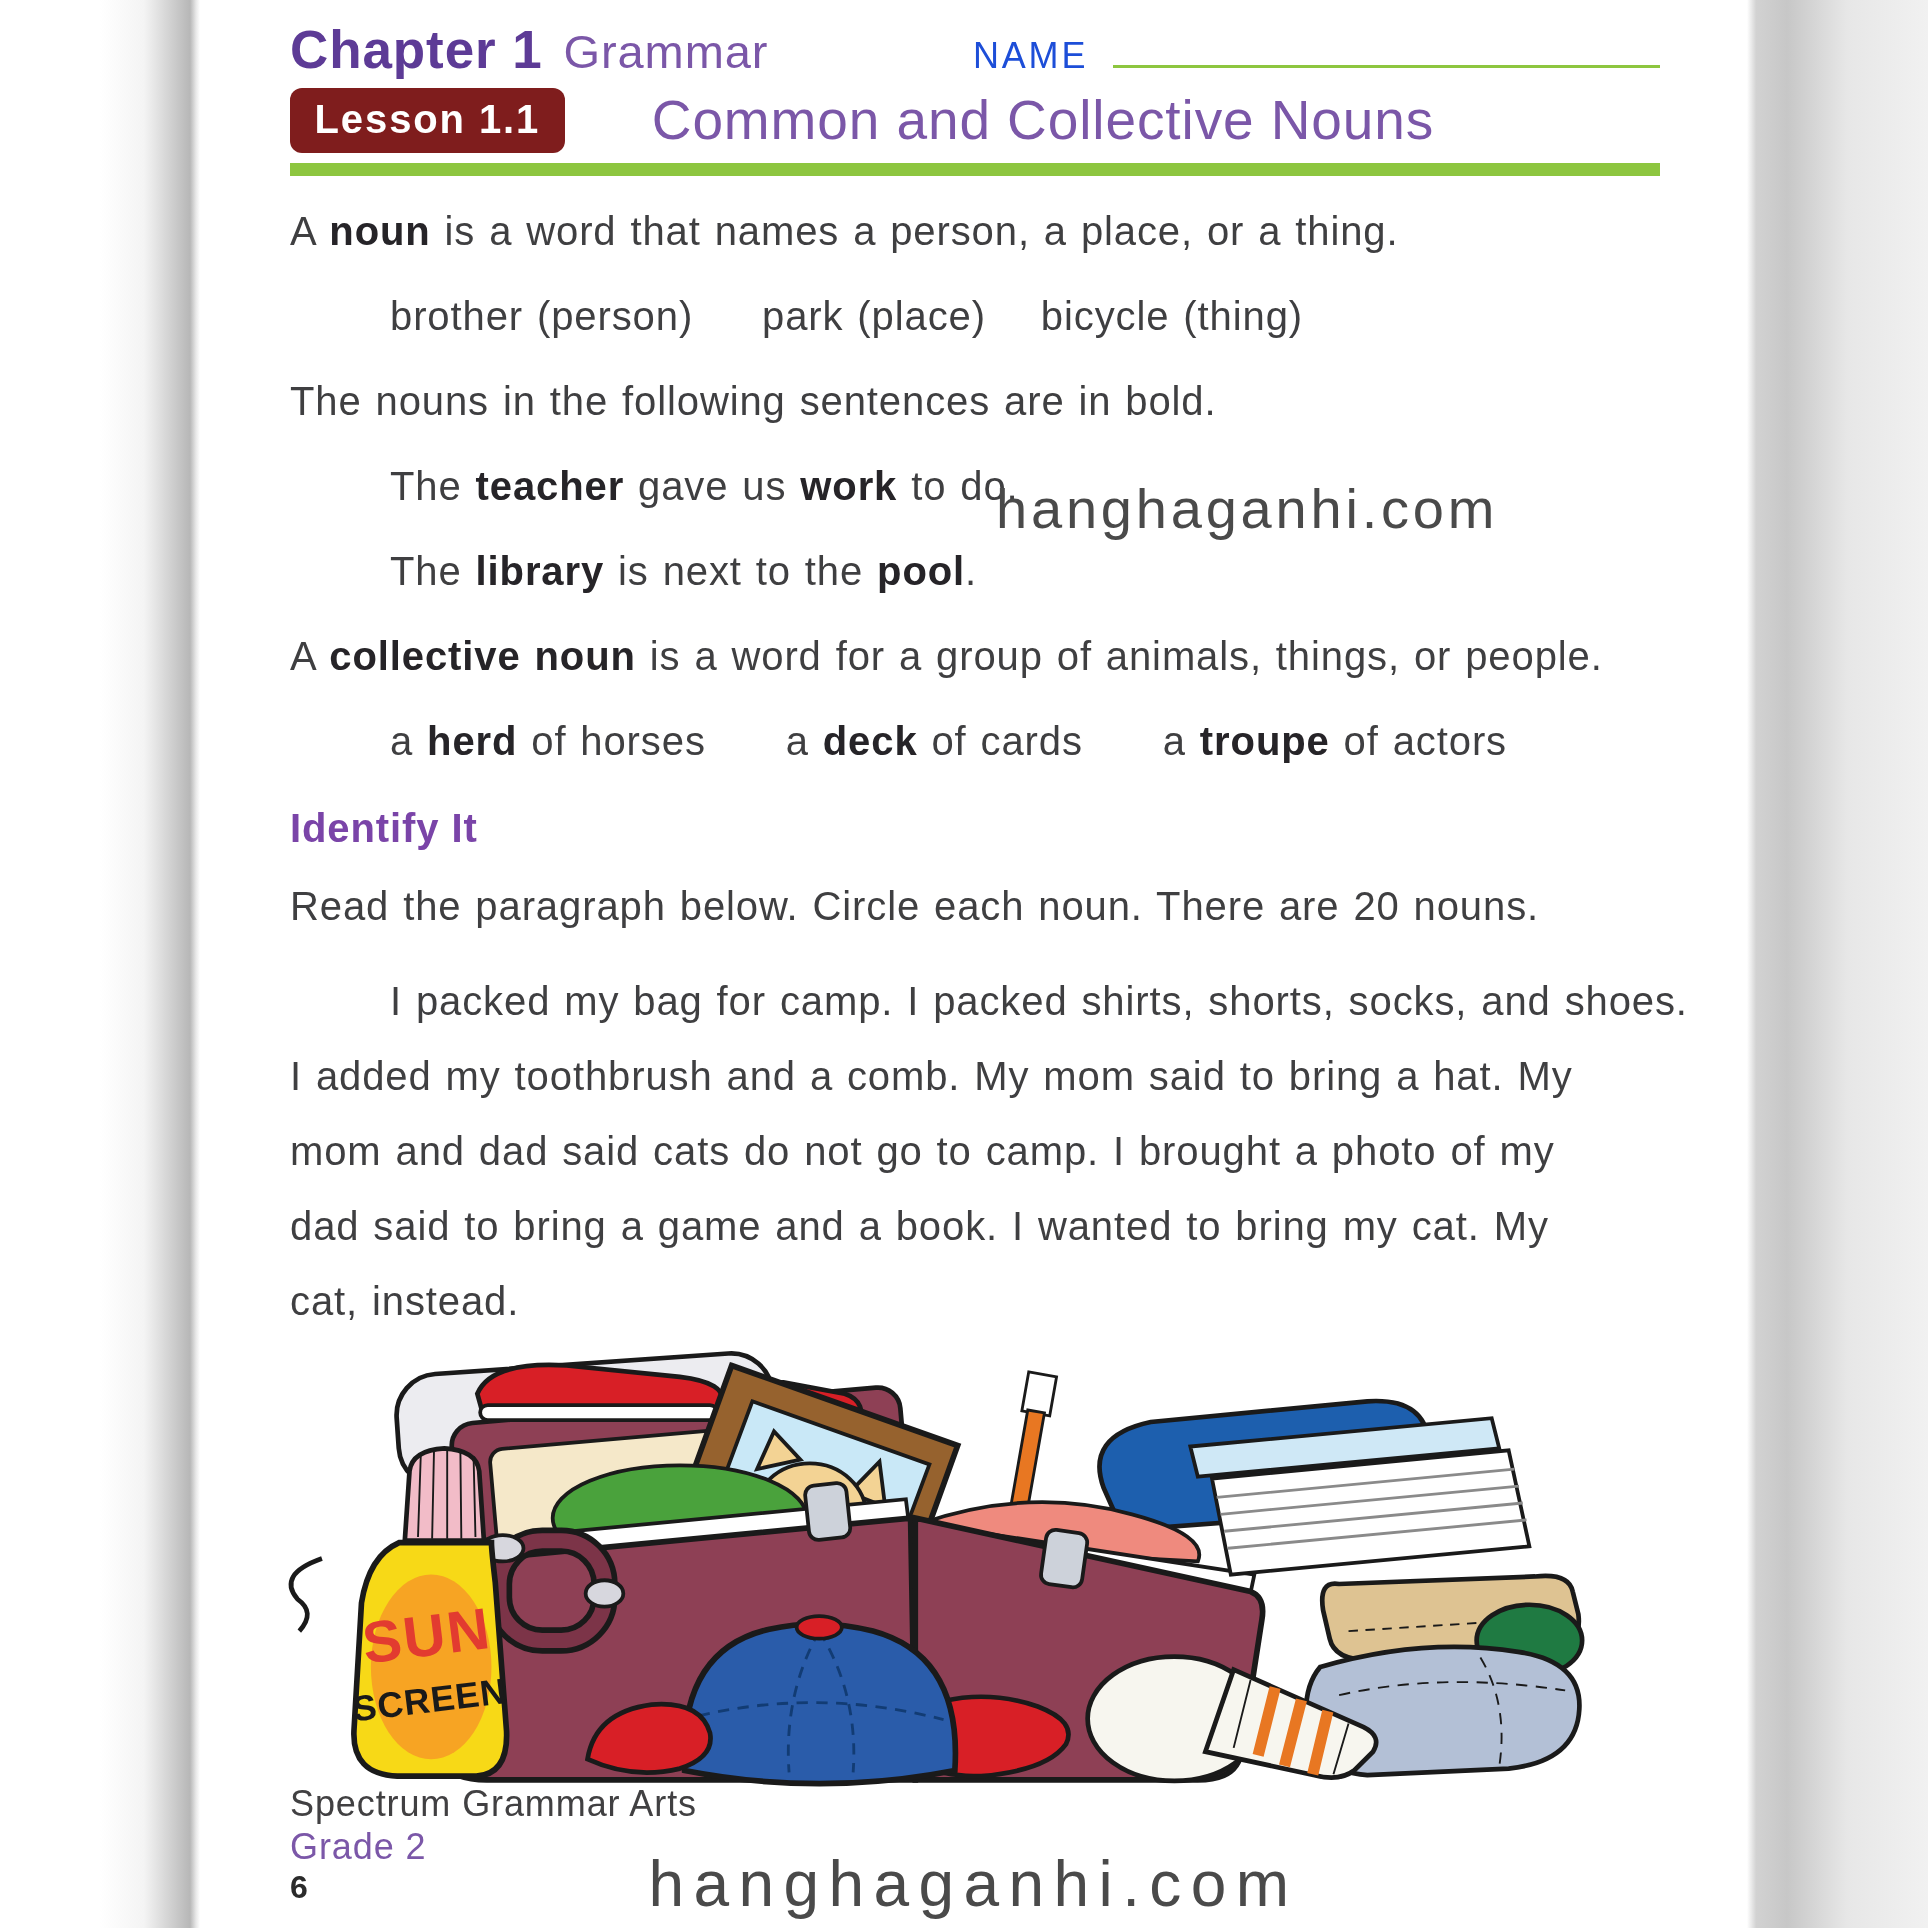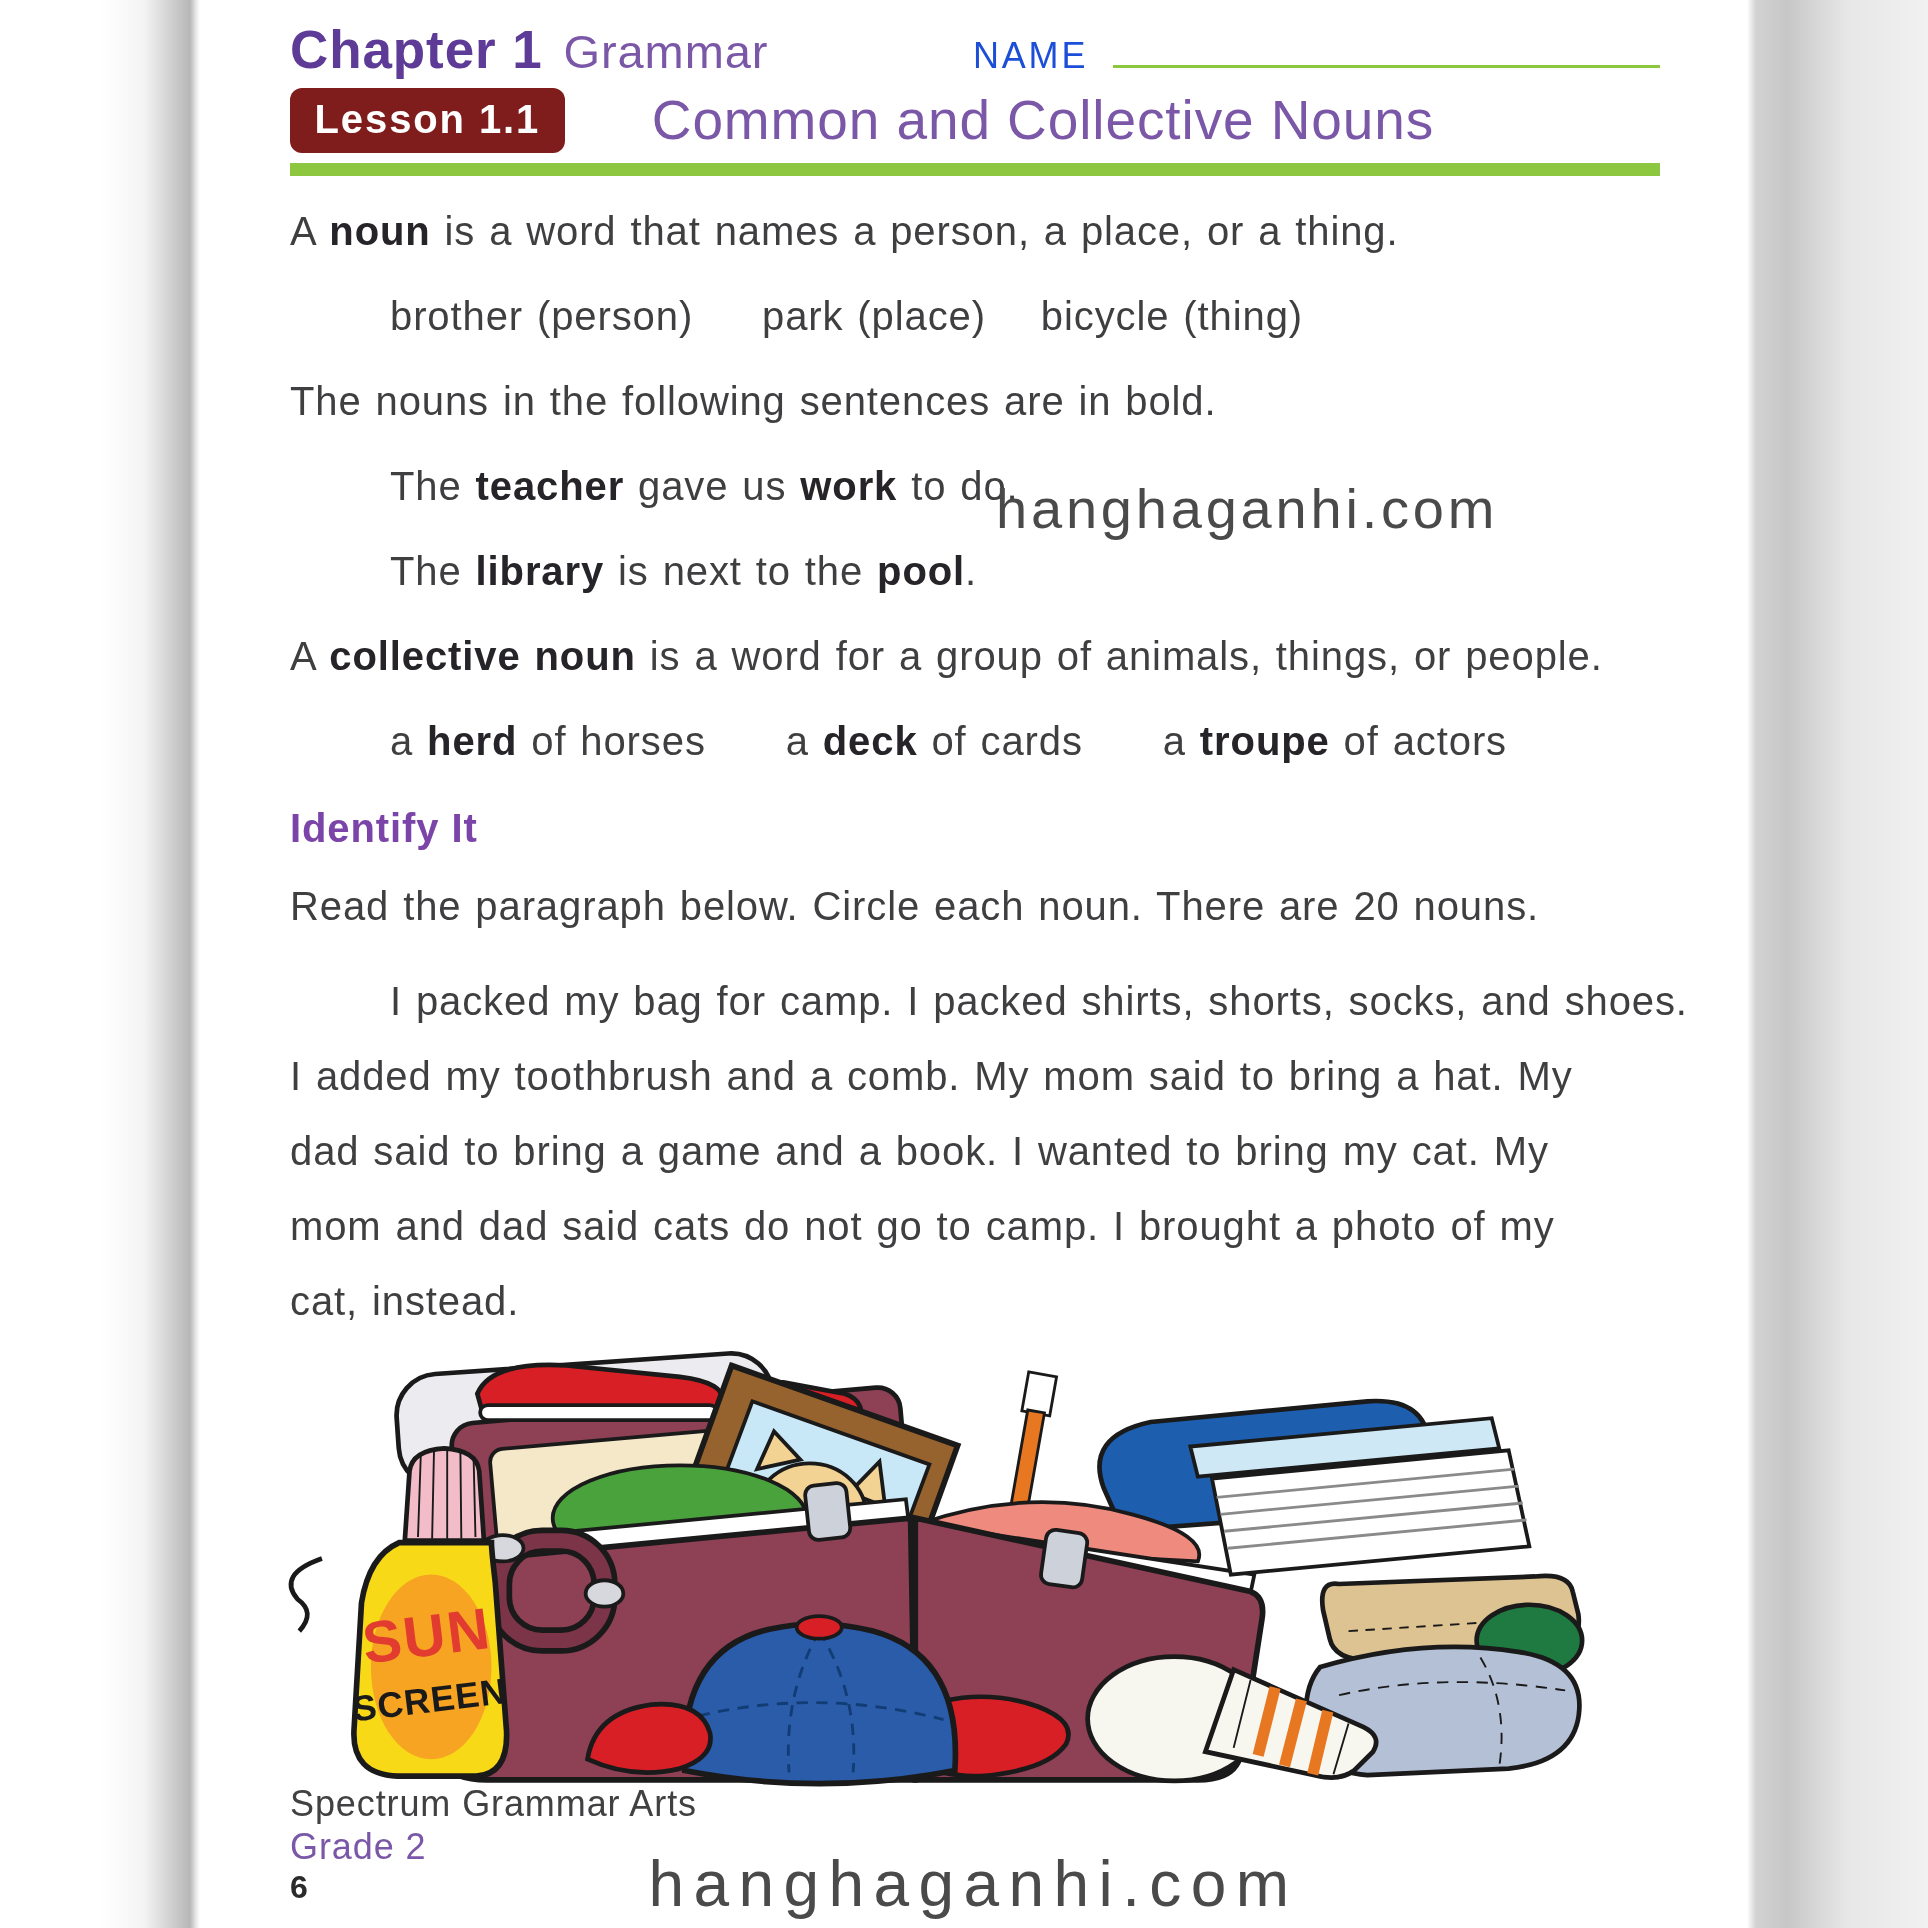--- a/index.html
+++ b/index.html
@@ -112,22 +112,22 @@
         <span><span>a </span><span class="bold">troupe</span><span> of actors</span></span>
       </div>
 
       <div class="activity-heading">Identify It</div>
 
       <div class="line instr">Read the paragraph below. Circle each noun. There are 20 nouns.</div>
 
       <div class="para">
         <div class="para-line indent">I packed my bag for camp. I packed shirts, shorts, socks, and shoes.</div>
         <div class="para-line">I added my toothbrush and a comb. My mom said to bring a hat. My</div>
+        <div class="para-line">mom and dad said cats do not go to camp. I brought a photo of my</div>
         <div class="para-line">dad said to bring a game and a book. I wanted to bring my cat. My</div>
-        <div class="para-line">mom and dad said cats do not go to camp. I brought a photo of my</div>
         <div class="para-line">cat, instead.</div>
       </div>
     </div>
 
     <div class="watermark-mid">hanghaganhi.com</div>
 
     <div class="illus">
       <svg width="1328" height="424" viewBox="0 0 1410 450" xmlns="http://www.w3.org/2000/svg">
 
         <g>

